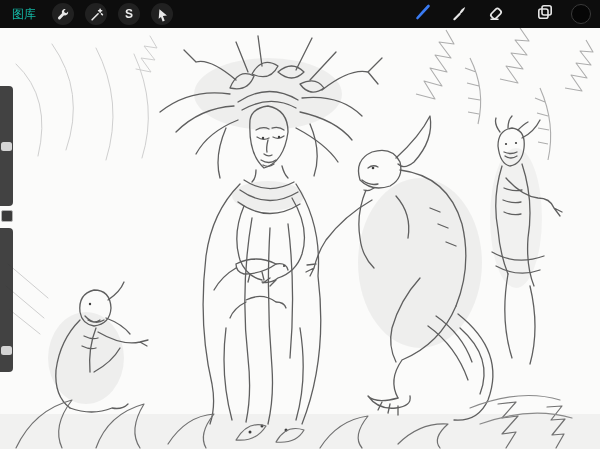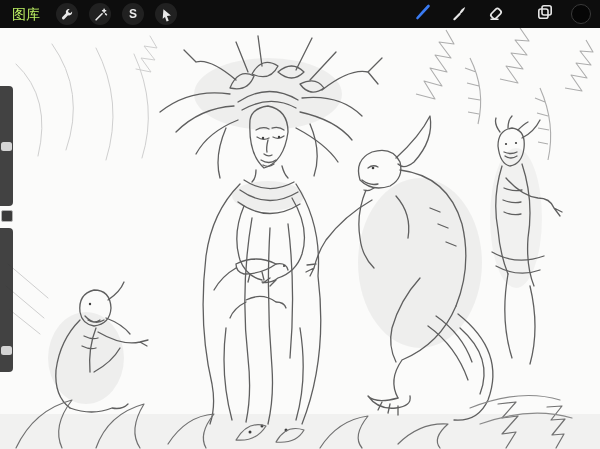--- a/index.html
+++ b/index.html
@@ -7,21 +7,21 @@
     width:600px;height:449px;overflow:hidden;position:relative;
     background:#000;font-family:"Liberation Sans",sans-serif;
     -webkit-font-smoothing:antialiased;
   }
   
   .topbar{
     position:absolute;top:0;left:0;right:0;height:28px;
     background:#0d0d0d;display:flex;align-items:center;z-index:5;
   }
   .gallery-btn{
-    color:#bef264;font-size:14px;line-height:28px;
+    color:#14b8a6;font-size:12px;line-height:28px;
     padding:0 6px;margin-left:6px;margin-right:10px;white-space:nowrap;
   }
   .tbtn{
     width:22px;height:22px;border-radius:50%;
     display:flex;align-items:center;justify-content:center;
     margin-right:11px;background:#212121;flex:0 0 auto;
   }
   .tbtn svg{display:block;}
   .s-glyph{color:#ececec;font-size:12px;font-weight:bold;}
   .right-group{margin-left:auto;display:flex;align-items:center;}

